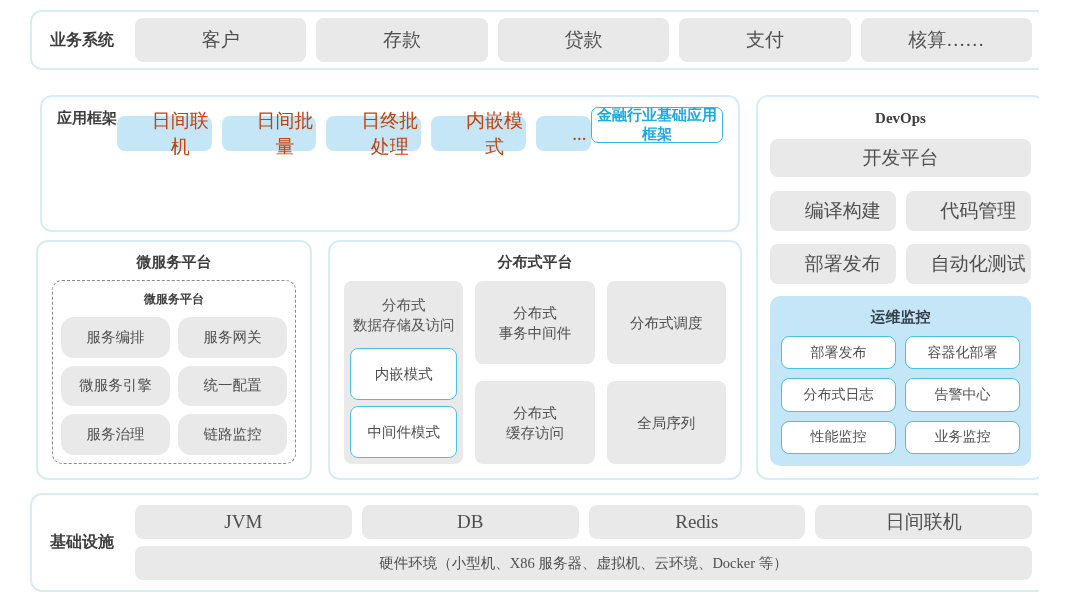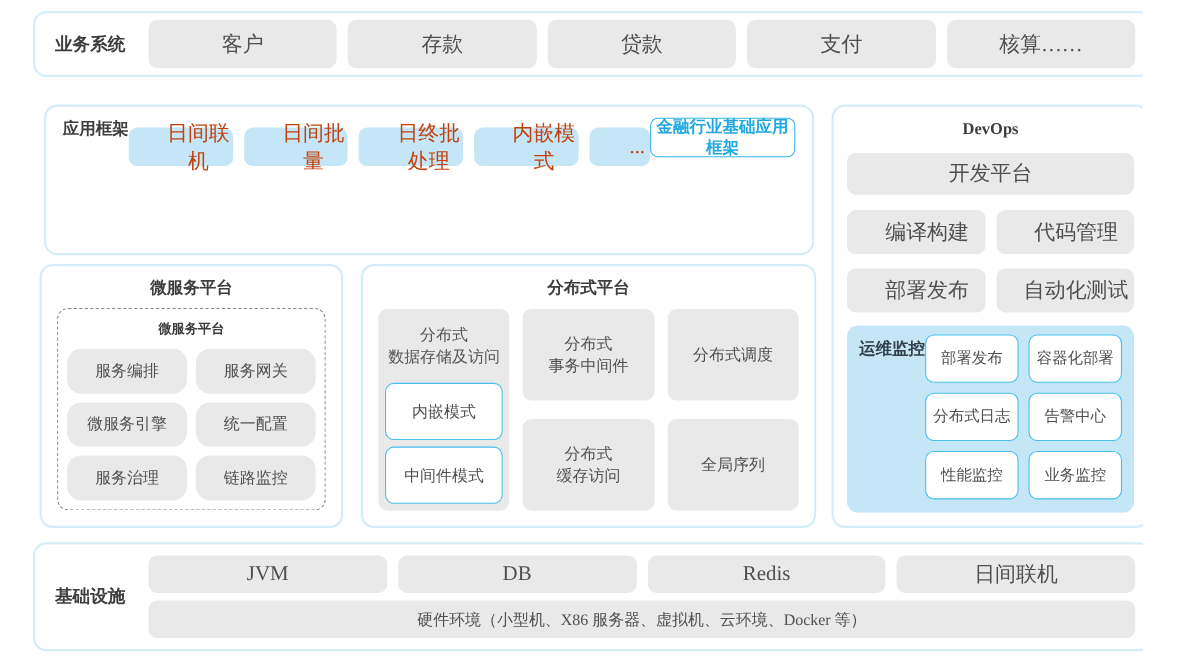--- a/index.html
+++ b/index.html
@@ -68,21 +68,21 @@
   .dist .col .box{flex:1;}
 
   
   .devops{left:756px;top:95px;width:289px;height:385px;
     display:flex;flex-direction:column;padding:10px 12px 12px;}
   .devops .wide{height:38px;margin:10px 0 14px;flex:none;}
   .devops .tools{display:grid;grid-template-columns:1fr 1fr;gap:13px 10px;
     margin-bottom:12px;flex:none;}
   .devops .tools .box{height:40px;padding-left:20px;}
   .monitor{flex:1;background:#c4e6f7;border-radius:10px;
-    padding:8px 11px 12px;display:flex;flex-direction:row;}
+    padding:8px 11px 12px;display:flex;flex-direction:column;}
   .monitor .panel-title{text-align:center;font-size:15px;font-weight:bold;
     color:#33404a;margin:4px 0 9px;}
   .monitor .grid2{flex:1;display:grid;grid-template-columns:1fr 1fr;gap:9px;}
   .monitor .box{font-size:14px;border-radius:8px;}
 
   
   .infra{left:30px;top:493px;width:1018px;height:99px;
     display:flex;align-items:center;padding:0 14px 0 18px;gap:21px;}
   .infra .content{flex:1;display:flex;flex-direction:column;gap:7px;}
   .infra .row{display:flex;gap:10px;}

